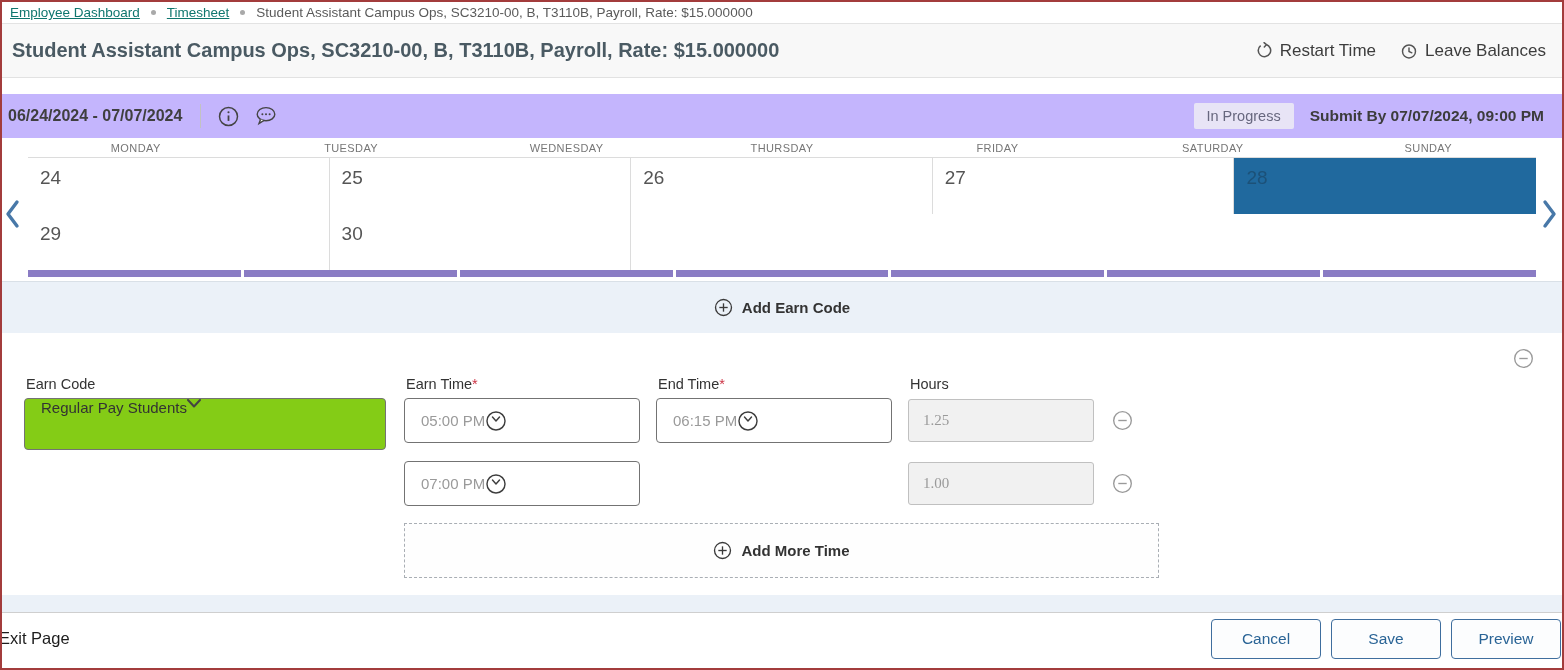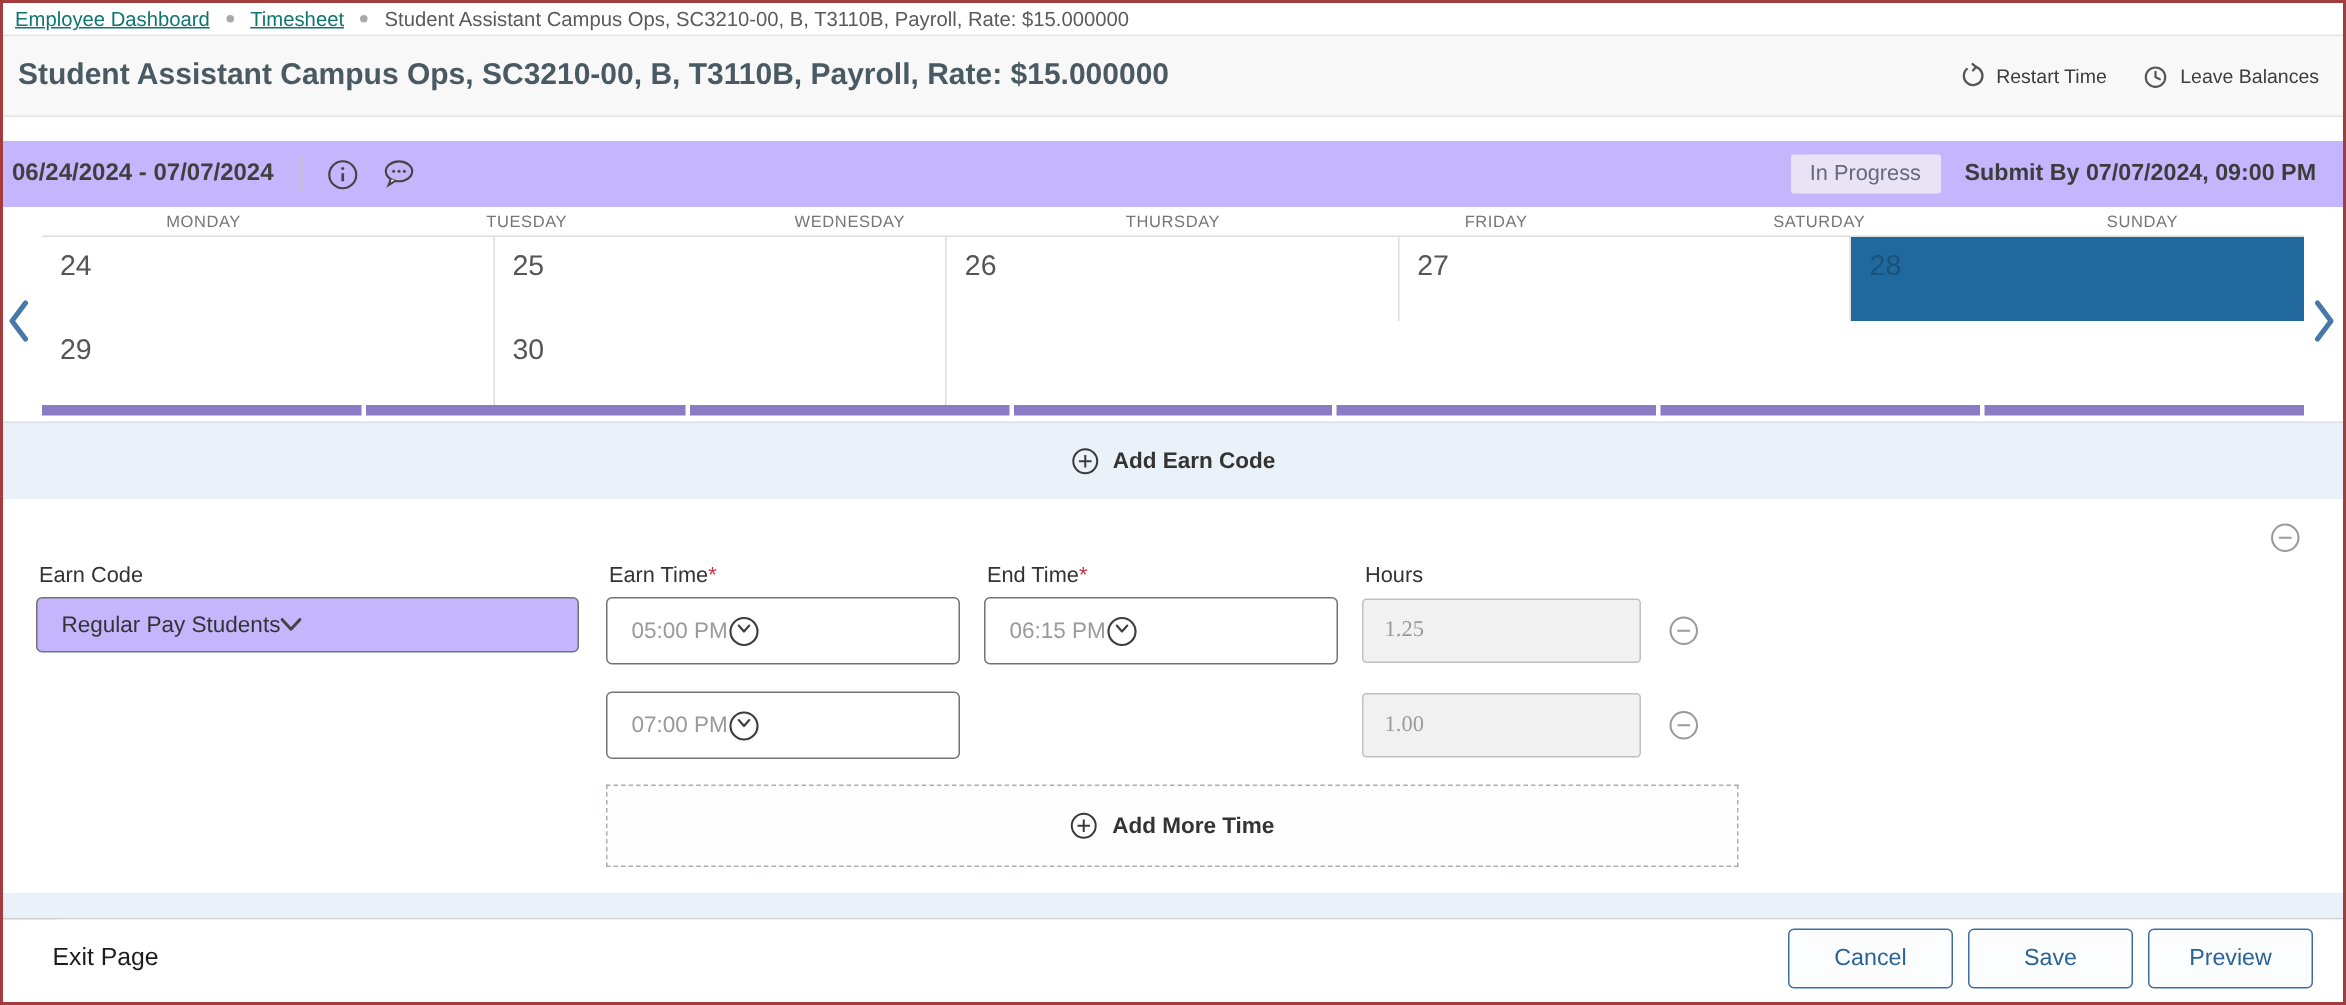--- a/index.html
+++ b/index.html
@@ -25,21 +25,21 @@
   
   .breadcrumb{height:22px;display:flex;align-items:center;background:#fff;border-bottom:1px solid #e3e3e3;padding-left:8px;font-size:13.5px;}
   .crumb-link{color:#0f766e;text-decoration:underline;cursor:pointer;}
   .crumb-dot{width:5px;height:5px;border-radius:50%;background:#a9a9a9;margin:0 11px;flex:0 0 auto;}
   .crumb-current{color:#5a5a5a;white-space:nowrap;}
 
   
   .titlebar{height:54px;background:#f8f8f8;border-bottom:1px solid #e2e2e2;display:flex;align-items:center;padding:0 16px 0 10px;}
   .page-title{font-size:20px;font-weight:600;color:#4a5a63;}
   .titlebar-actions{margin-left:auto;display:flex;gap:24px;align-items:center;}
-  .action-btn{display:flex;align-items:center;gap:7px;font-size:13px;color:#3d3d3d;cursor:pointer;white-space:nowrap;}
+  .action-btn{display:flex;align-items:center;gap:7px;font-size:17px;color:#3d3d3d;cursor:pointer;white-space:nowrap;}
 
   .gap-white{height:16px;background:#fff;}
 
   
   .period-bar{height:44px;background:#c4b5fd;display:flex;align-items:center;padding:0 12px 0 6px;}
   .date-range{font-size:16px;font-weight:700;color:#3f3f3f;}
   .vdiv{width:1px;height:24px;background:#c2c2c2;margin:0 16px 0 18px;}
   .icon-btn{margin-right:14px;display:flex;cursor:pointer;}
   .period-right{margin-left:auto;display:flex;align-items:center;}
   .status-badge{background:var(--badge-bg);color:#67677e;font-size:14.5px;padding:5px 13px;border-radius:2px;}
@@ -60,34 +60,34 @@
   .cal-nav.right{right:4px;}
 
   
   .add-earn-bar{margin-top:4px;height:52px;background:var(--band-bg);border-top:1px solid #d9e0e7;display:flex;align-items:center;justify-content:center;gap:9px;cursor:pointer;}
   .band-label{font-size:15px;font-weight:700;color:#333;}
 
   
   .entry-panel{position:relative;height:262px;background:#fff;}
   .flabel{position:absolute;font-size:14.5px;color:#333;}
   .req{color:#cc3344;}
-  .select-box{position:absolute;left:22px;top:65px;width:362px;height:37px;border:1px solid #737373;border-radius:4px;background:#c4b5fd;display:flex;align-items:center;padding:0 16px;font-size:15px;color:#333;cursor:pointer;}
+  .select-box{position:absolute;left:22px;top:65px;width:362px;height:52px;border:1px solid #737373;border-radius:4px;background:#84cc16;display:flex;padding:0 16px;font-size:15px;color:#333;cursor:pointer;}
   .select-box svg{margin-left:auto;}
   .time-input{position:absolute;width:236px;height:45px;border:1px solid #737373;border-radius:4px;background:#fff;display:flex;align-items:center;padding:0 12px 0 16px;font-size:15px;color:#9a9a9a;cursor:text;}
   .time-input svg{margin-left:auto;flex:0 0 auto;}
   .time-input.focused{border:2px solid var(--focus-border);color:#1b1b1b;}
   .caret{display:inline-block;width:2px;height:20px;background:#111;margin-left:1px;}
   .hours-input{position:absolute;width:186px;height:43px;border:1px solid #c0c0c0;border-radius:3px;background:#f1f1f1;display:flex;align-items:center;padding-left:14px;font-size:15px;color:#9a9a9a;font-family:Liberation Serif, serif;}
   .row-minus{position:absolute;cursor:pointer;display:flex;}
   .panel-minus{position:absolute;top:15px;right:28px;cursor:pointer;display:flex;}
   .add-more{position:absolute;left:402px;top:190px;width:755px;height:55px;border:1px dashed #a9aeb4;background:#fefefe;display:flex;align-items:center;justify-content:center;gap:9px;cursor:pointer;}
 
   
   .bottom-strip{height:18px;background:var(--band-bg);border-bottom:1px solid #cfcfcf;}
-  .footer{height:51px;background:#fff;display:flex;align-items:center;padding-right:20px;margin-left:36px;}
+  .footer{height:51px;background:#fff;display:flex;align-items:center;padding-right:1px;}
   .exit-label{font-size:16.5px;color:#1c1c1c;margin-left:-3px;cursor:pointer;}
   .footer-btns{margin-left:auto;display:flex;gap:10px;}
   .btn{width:110px;height:40px;border:1px solid #3f6e9e;border-radius:4px;background:#fcfdfe;color:var(--accent-blue);font-size:15.5px;display:flex;align-items:center;justify-content:center;cursor:pointer;}
 </style>
 </head>
 <body>
 
 <div class="breadcrumb">
   <span class="crumb-link">Employee Dashboard</span>
   <span class="crumb-dot"></span>

